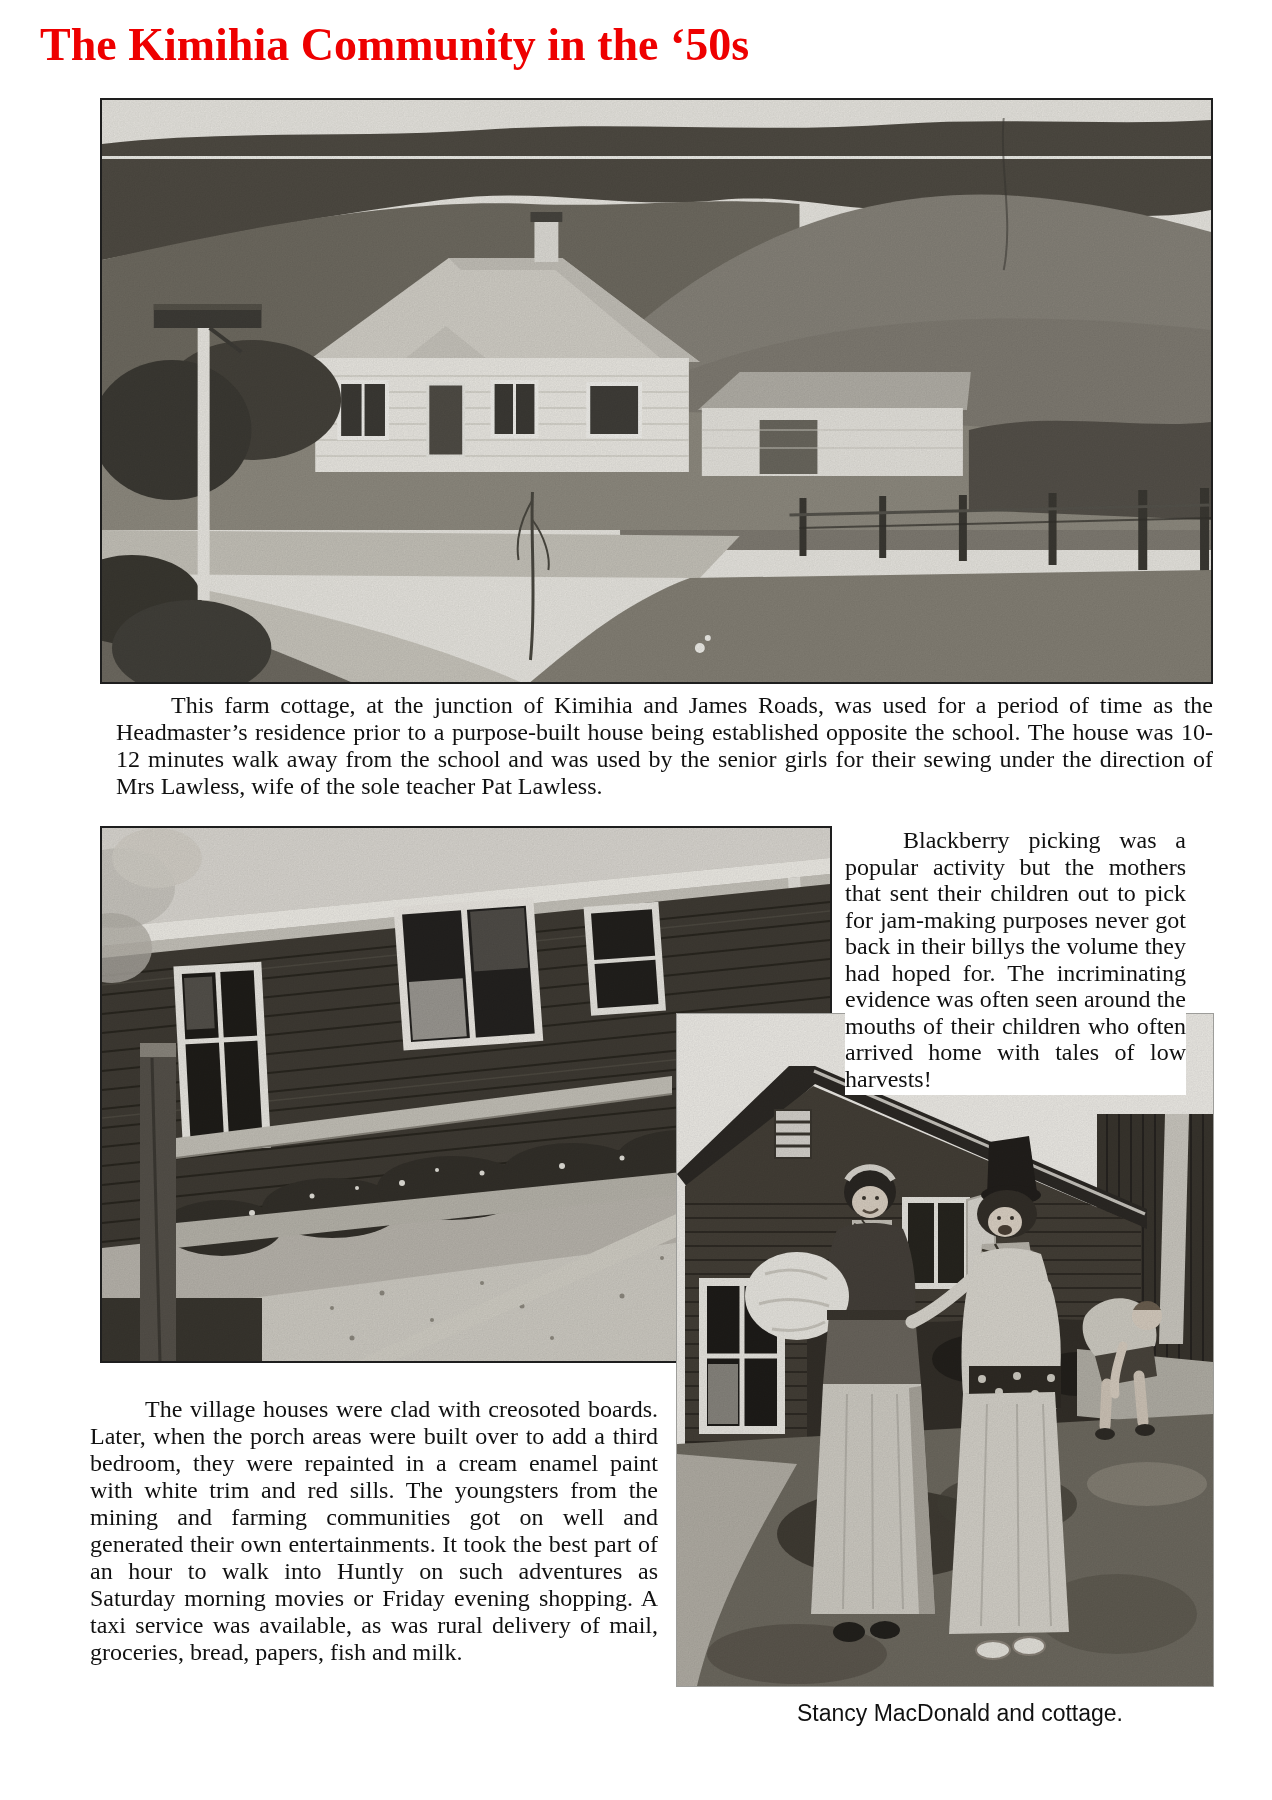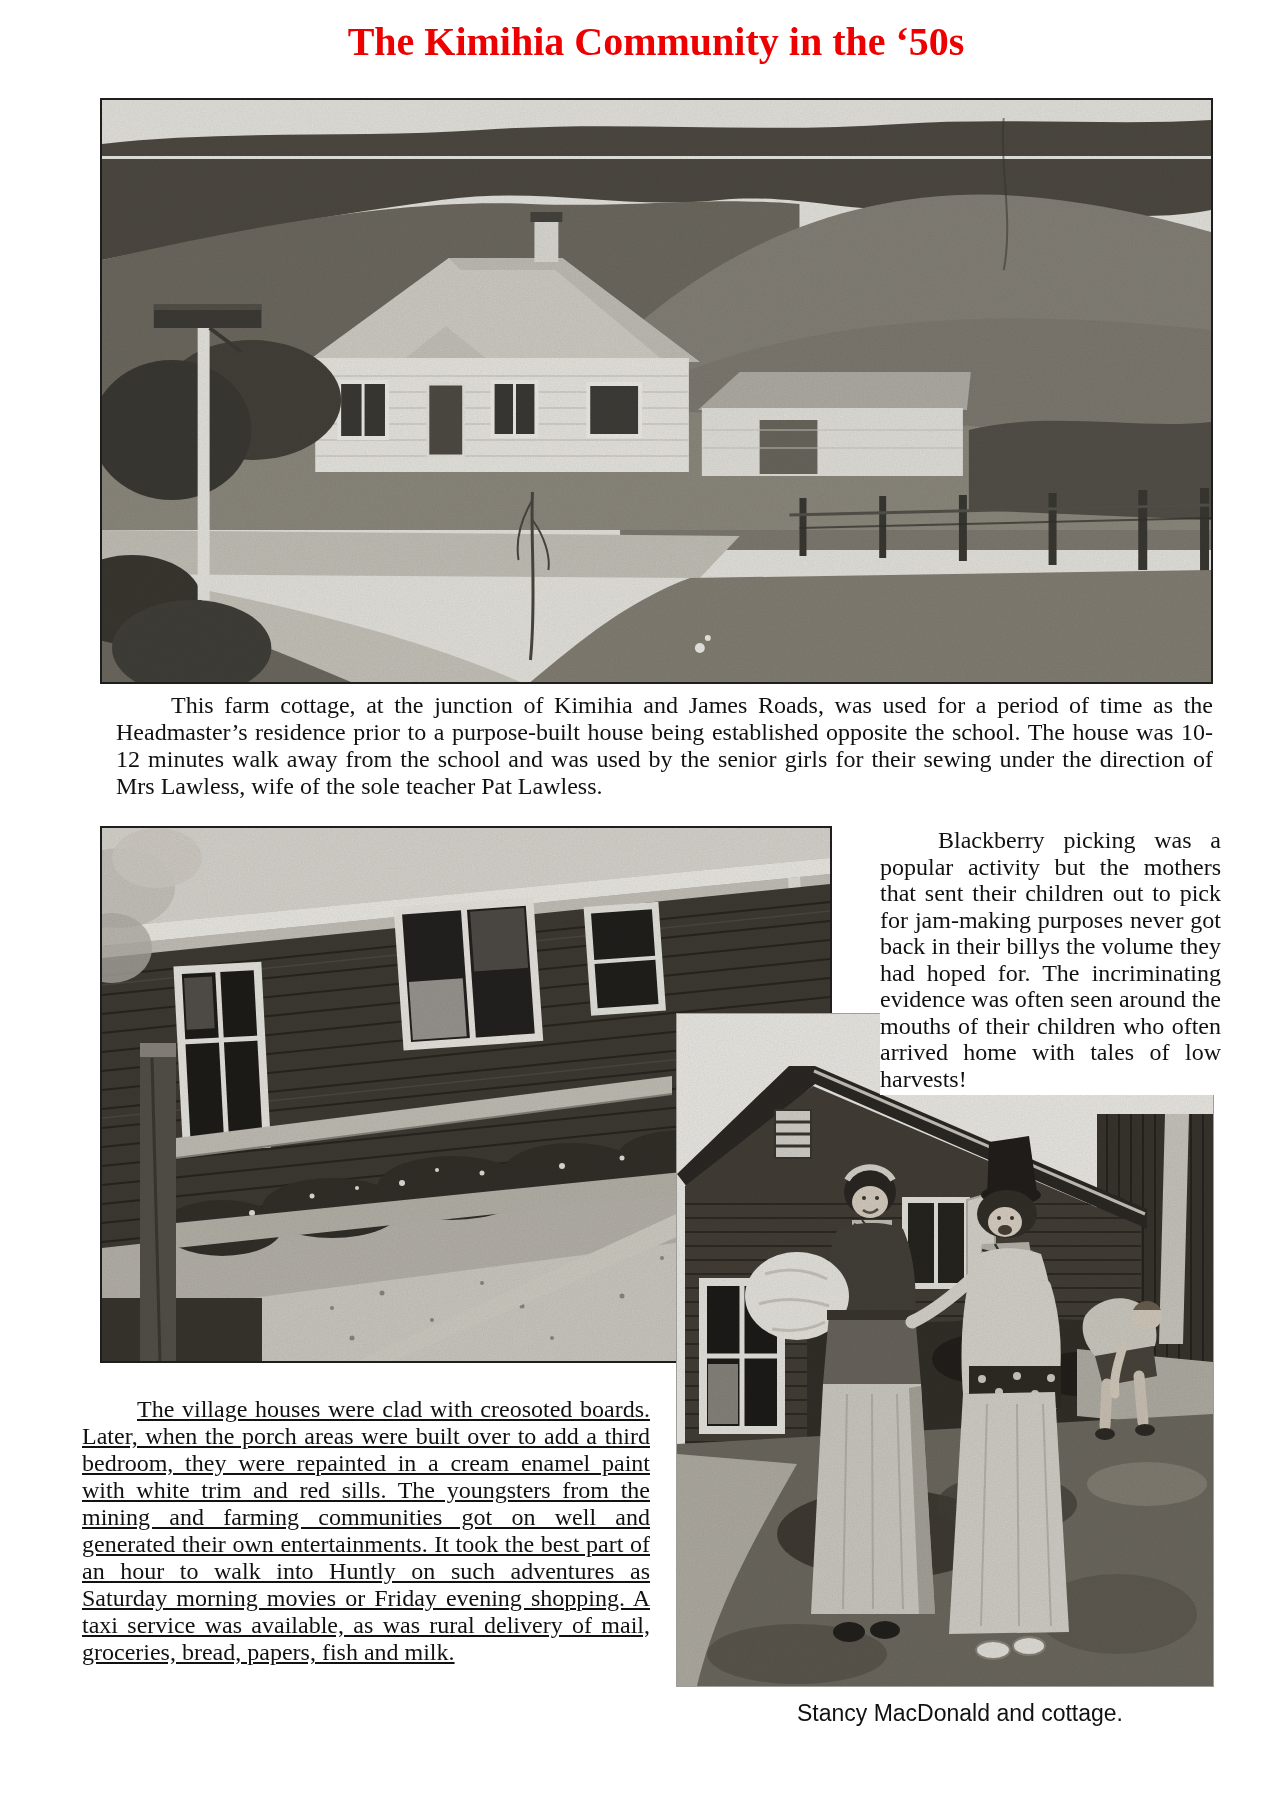--- a/index.html
+++ b/index.html
@@ -2,35 +2,35 @@
 <html><head>
 <meta charset="utf-8">
 <style>
   html,body { margin:0; padding:0; }
   body {
     width:1272px; height:1800px; position:relative; background:#ffffff;
     font-family:"Liberation Serif", serif; color:#111;
   }
   .title {
     position:absolute; top:18px; left:40px; width:1232px;
-    text-align:center; font-size:40px; font-weight:bold;
+    text-align:left; font-size:46px; font-weight:bold;
   }
   .photo { position:absolute; overflow:hidden; background:#d8d5cf; box-sizing:border-box; }
   .photo svg { display:block; width:100%; height:100%; }
   #photo1 { left:100px; top:98px;  width:1113px; height:586px; border:2px solid #1e1e1e; z-index:1; }
   #photo2 { left:100px; top:826px; width:732px;  height:537px; border:2px solid #1e1e1e; z-index:2; }
   #photo3 { left:676px; top:1013px; width:538px; height:674px; border:1px solid #9d9d9a; z-index:3; }
   .para {
     position:absolute; font-size:24px; line-height:27px;
     text-align:justify; text-align-last:left;
   }
   #para-cottage   { left:84px;  top:692px;  width:1097px; text-indent:55px; z-index:4;margin-left:32px; }
   #para-blackberry{ left:845px; top:827px;  width:341px;  text-indent:58px; line-height:26.5px;
-                    background:#ffffff; z-index:4; padding-bottom:3px;margin-left:35px; }
-  #para-village   { left:82px;  top:1396px; width:568px;  text-indent:55px; z-index:4;text-decoration:underline; }
+                    background:#ffffff; z-index:4; padding-bottom:3px; }
+  #para-village   { left:90px;  top:1396px; width:568px;  text-indent:55px; z-index:4; }
   #photo-caption {
     position:absolute; left:740px; top:1700px; width:440px; text-align:center;
     font-family:"Liberation Sans", sans-serif; font-size:23px; z-index:5;
   }
 </style>
 </head>
 <body>
 
 <div class="title" style="color: rgb(238, 0, 0);">The Kimihia Community in the ‘50s</div>
 

